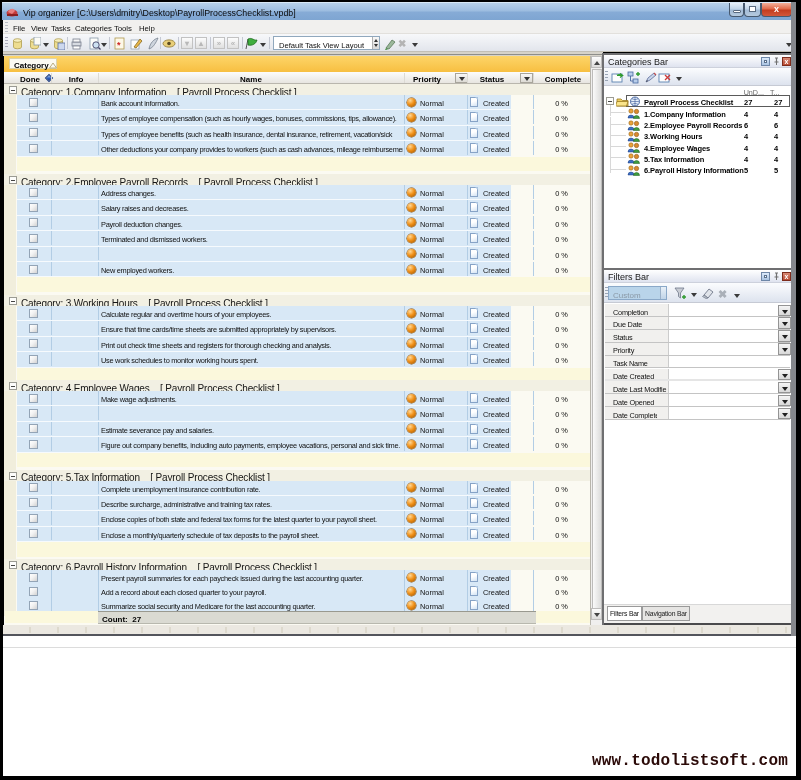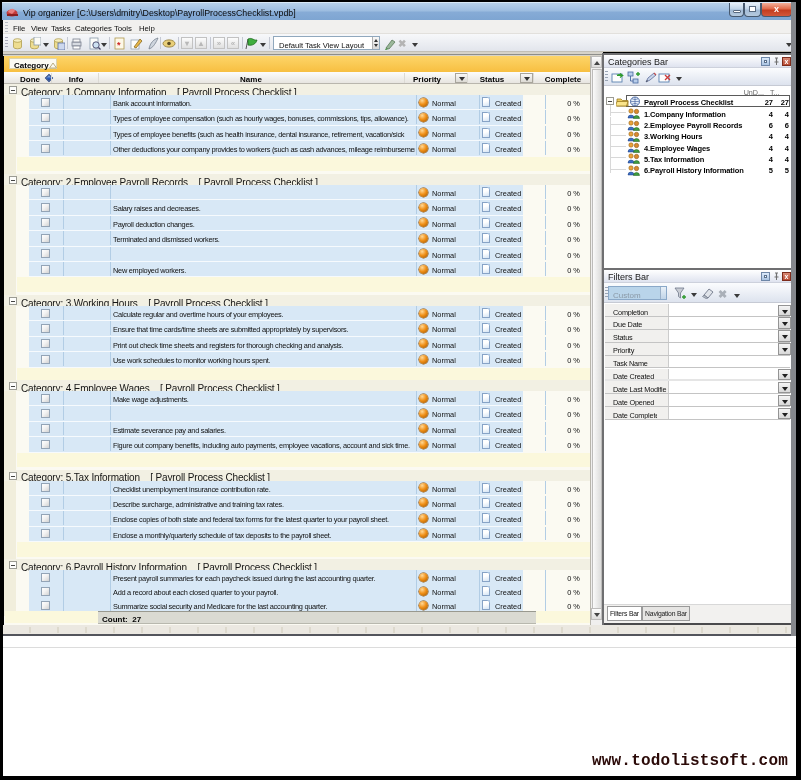--- a/index.html
+++ b/index.html
@@ -16,40 +16,40 @@
 
 #ystrip{left:4px;top:56px;width:587px;height:16px;background:linear-gradient(#fdd569,#f7bf41);}
 #catbtn{left:9px;top:58px;width:48px;height:11px;background:#fbfaf2;border:1px solid #dcd3ab;font-size:8px;font-weight:bold;padding:1.5px 0 0 4px;}
 #gridhead{left:4px;top:72px;width:587px;height:12px;background:linear-gradient(#fcfcfb,#e7e5e0);border-bottom:1px solid #b9b6ad;}
 .hcell{position:absolute;top:2.5px;font-size:8px;font-weight:bold;color:#000;text-align:center;}
 #leftmargin{left:4px;top:84px;width:13px;height:532px;background:#f1eedc;border-right:1px solid #fbfaf3;}
 .grow{position:absolute;left:4px;width:586px;background:#f2f0e3;}
 .gtext{position:absolute;left:17px;top:2.5px;font-size:10px;letter-spacing:-0.15px;color:#151515;white-space:nowrap;}
 .expbox{position:absolute;left:5px;top:2px;width:8px;height:8px;background:#fdfdfb;border:1px solid #9b9b93;}
 .expbox::after{content:"";position:absolute;left:1px;top:3px;width:4px;height:1px;background:#444;}
-.trow{position:absolute;left:29px;width:494px;height:15.4px;background:#d8e8f6;border-bottom:1.2px solid #f6fafd;box-sizing:border-box;}
+.trow{position:absolute;left:17px;width:494px;height:15.4px;background:#d8e8f6;border-bottom:1.2px solid #f6fafd;box-sizing:border-box;}
 .tname{position:absolute;left:84px;top:4px;width:302px;height:9px;font-size:7.4px;letter-spacing:-0.28px;color:#101010;white-space:nowrap;overflow:hidden;}
 .vline{position:absolute;top:0;width:1px;height:13.5px;background:#b2cde5;}
 .cb{position:absolute;left:12px;top:2.5px;width:9px;height:9px;background:linear-gradient(135deg,#ffffff 0%,#f2f2f2 45%,#d2d2d2 100%);border:1px solid #93a4b6;}
 .pball{position:absolute;left:390px;top:2.5px;width:9px;height:9px;border-radius:50%;background:radial-gradient(circle at 35% 28%,#ffd896 0%,#f09018 45%,#9a5200 100%);box-shadow:0 0 0 0.5px #7a4500;}
 .ptxt{position:absolute;left:403px;top:4px;font-size:7.4px;color:#101010;}
 .pagei{position:absolute;left:453px;top:2px;width:8px;height:10px;background:linear-gradient(160deg,#ffffff 40%,#d4e4f4 100%);border:1px solid #87a3c6;}
 .pagei::after{content:"";position:absolute;right:-1px;top:-1px;width:0;height:0;border-left:3.5px solid transparent;border-top:3.5px solid #aac4e0;}
 .stxt{position:absolute;left:466px;top:4px;font-size:7.4px;color:#101010;}
 .ctxt{position:absolute;left:516px;width:57px;top:4px;font-size:7.4px;color:#101010;text-align:center;}
 .ysep{position:absolute;left:17px;width:573px;background:#fbf8dc;}
 
 #vscroll{left:591px;top:56px;width:11px;height:570px;background:#f0efee;}
 .sbtn{position:absolute;left:0;width:11px;height:12px;background:linear-gradient(#fdfdfd,#dddcdb);border:1px solid #bdbcbb;}
 .arr{position:absolute;left:2px;width:0;height:0;border-left:3px solid transparent;border-right:3px solid transparent;}
 .ftrowlbl{position:absolute;left:8px;top:3.5px;font-size:7.3px;letter-spacing:-0.2px;color:#101010;white-space:nowrap;}
 .fdrop{position:absolute;width:13px;background:linear-gradient(#f5f5f5,#d8d8d8);border:1px solid #949494;}
 .fdrop::after{content:"";position:absolute;left:2.5px;top:4px;width:0;height:0;border-left:3px solid transparent;border-right:3px solid transparent;border-top:4px solid #202020;}
 .treetxt{position:absolute;font-size:7.5px;letter-spacing:-0.1px;font-weight:bold;color:#000;white-space:nowrap;}
-.treenum{position:absolute;font-size:7.5px;font-weight:bold;color:#000;text-align:right;}
+.treenum{position:absolute;font-size:7.5px;font-weight:bold;color:#000;}
 </style></head><body>
 <div id="titlebar" class="abs">
 <svg class="abs" style="left:4px;top:2px" width="13" height="13">
       <ellipse cx="6" cy="8" rx="5.5" ry="3.5" fill="#c43b3b"></ellipse>
       <path d="M2 7 C4 3,8 3,9 6 L6 9 Z" fill="#e87f7f"></path>
       <rect x="1" y="9" width="11" height="2" fill="#8c2020"></rect>
     </svg>
 <div class="abs" style="left:21px;top:5px;font-size:8.8px;color:#0a0a0a">Vip organizer [C:\Users\dmitry\Desktop\PayrollProcessChecklist.vpdb]</div>
 <div class="winbtn" style="left:727px;width:15px;background:linear-gradient(#e7f0f9 0%,#c0d4e8 45%,#a3bcd7 55%,#b6cade 100%)">
       <div class="abs" style="left:3px;top:7px;width:8px;height:3px;background:#fff;border:1px solid #5a6b80;border-radius:1px"></div>
@@ -235,20 +235,21 @@
     <div class="expbox"></div>
     <div class="gtext">Category: 2.Employee Payroll Records &nbsp;&nbsp; [ Payroll Process Checklist ]</div>
   </div>
 <div class="trow" style="top:185.0px">
     <div class="vline" style="left:34px"></div>
     <div class="vline" style="left:81px"></div>
     <div class="vline" style="left:387px"></div>
     <div class="vline" style="left:450px"></div>
     <div class="vline" style="left:516px"></div>
     <div class="cb"></div>
+    <div class="tname">Address changes.</div>
     <div class="pball"></div>
     <div class="ptxt">Normal</div>
     <div class="pagei"></div>
     <div class="stxt">Created</div>
     <div class="ctxt">0 %</div>
   </div>
 <div class="trow" style="top:200.4px">
     <div class="vline" style="left:34px"></div>
     <div class="vline" style="left:81px"></div>
     <div class="vline" style="left:387px"></div>
@@ -424,40 +425,40 @@
     <div class="stxt">Created</div>
     <div class="ctxt">0 %</div>
   </div>
 <div class="trow" style="top:437.2px">
     <div class="vline" style="left:34px"></div>
     <div class="vline" style="left:81px"></div>
     <div class="vline" style="left:387px"></div>
     <div class="vline" style="left:450px"></div>
     <div class="vline" style="left:516px"></div>
     <div class="cb"></div>
-    <div class="tname">Figure out company benefits, including auto payments, employee vacations, account and sick time.</div>
+    <div class="tname">Figure out company benefits, including auto payments, employee vacations, personal and sick time.</div>
     <div class="pball"></div>
     <div class="ptxt">Normal</div>
     <div class="pagei"></div>
     <div class="stxt">Created</div>
     <div class="ctxt">0 %</div>
   </div>
 <div class="ysep" style="top:452.6px;height:14.5px"></div>
 <div class="grow" style="top:469.5px;height:11px">
     <div class="expbox"></div>
     <div class="gtext">Category: 5.Tax Information &nbsp;&nbsp; [ Payroll Process Checklist ]</div>
   </div>
 <div class="trow" style="top:480.5px">
     <div class="vline" style="left:34px"></div>
     <div class="vline" style="left:81px"></div>
     <div class="vline" style="left:387px"></div>
     <div class="vline" style="left:450px"></div>
     <div class="vline" style="left:516px"></div>
     <div class="cb"></div>
-    <div class="tname">Checklist unemployment insurance contribution rate.</div>
+    <div class="tname">Complete unemployment insurance contribution rate.</div>
     <div class="pball"></div>
     <div class="ptxt">Normal</div>
     <div class="pagei"></div>
     <div class="stxt">Created</div>
     <div class="ctxt">0 %</div>
   </div>
 <div class="trow" style="top:495.9px">
     <div class="vline" style="left:34px"></div>
     <div class="vline" style="left:81px"></div>
     <div class="vline" style="left:387px"></div>

